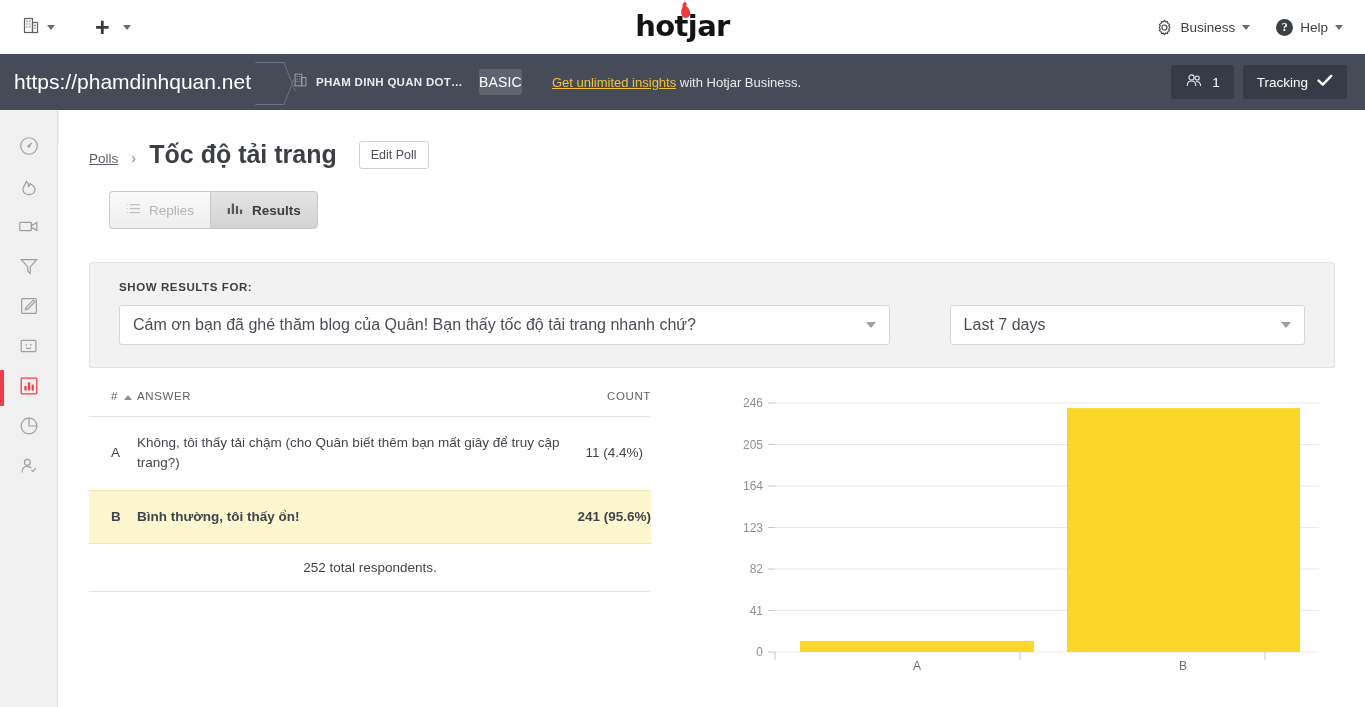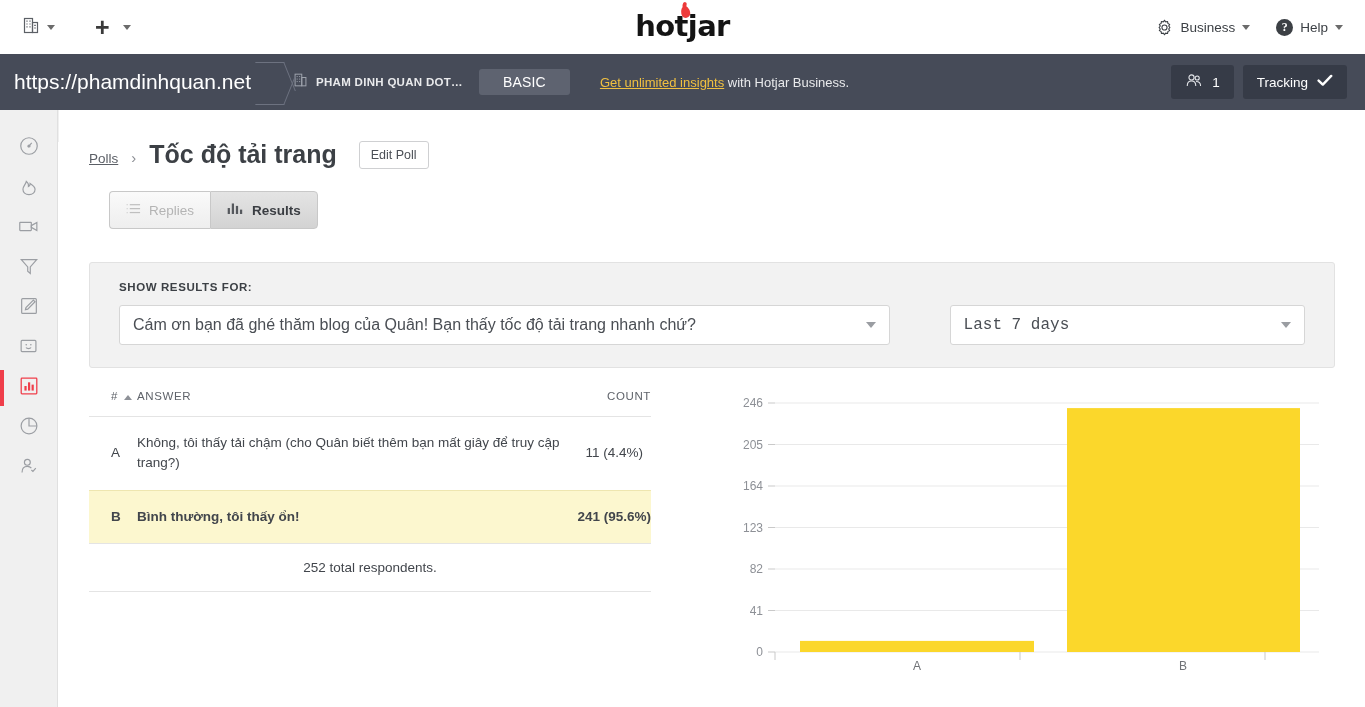--- a/index.html
+++ b/index.html
@@ -92,21 +92,21 @@
   }
   .site-org {
     display: flex; align-items: center; gap: 8px; margin-left: 10px;
   }
   .org-name {
     font-size: 11.5px; color: #e9eaec; font-weight: bold; letter-spacing: 0.3px;
     white-space: nowrap;
   }
   .badge-basic {
     margin-left: 16px; background: #5e6370; color: #ffffff;
-    font-size: 14px; padding: 5px 24px; border-radius: 3px;
+    font-size: 14px; padding: 5px 0; border-radius: 3px;
     letter-spacing: 0.2px;
   }
   .upsell { margin-left: 30px; font-size: 13px; color: #e9eaec; white-space: nowrap; }
   .upsell a { color: #f0c040; text-decoration: underline; }
   .sitebar-right {
     margin-left: auto; display: flex; align-items: center; gap: 9px; padding-right: 18px;
   }
   .pill {
     background: #363b47; border-radius: 3px; height: 34px;
     display: flex; align-items: center; gap: 9px; padding: 0 14px;
@@ -182,21 +182,21 @@
   .select-box .val {
     font-size: 16px; color: #4a4e54; overflow: hidden;
     white-space: nowrap; text-overflow: ellipsis;
   }
   .select-box .sel-caret {
     margin-left: auto; width: 0; height: 0;
     border-left: 5px solid transparent; border-right: 5px solid transparent;
     border-top: 6px solid #9a9da2;
   }
   .sel-question { width: 772px; }
-  .sel-daterange { width: 356px; font-family: Liberation Mono, monospace; }
+  .sel-daterange { width: 356px; }
 
   .content-row { display: flex; padding: 22px 0 0 0; }
 
   
   .table-wrap { width: 620px; margin-left: 30px; }
   table.results { width: 562px; border-collapse: collapse; }
   table.results th {
     font-size: 11.5px; font-weight: normal; color: #5f636a;
     letter-spacing: 0.6px; text-align: left; padding: 0 0 14px 0;
   }

